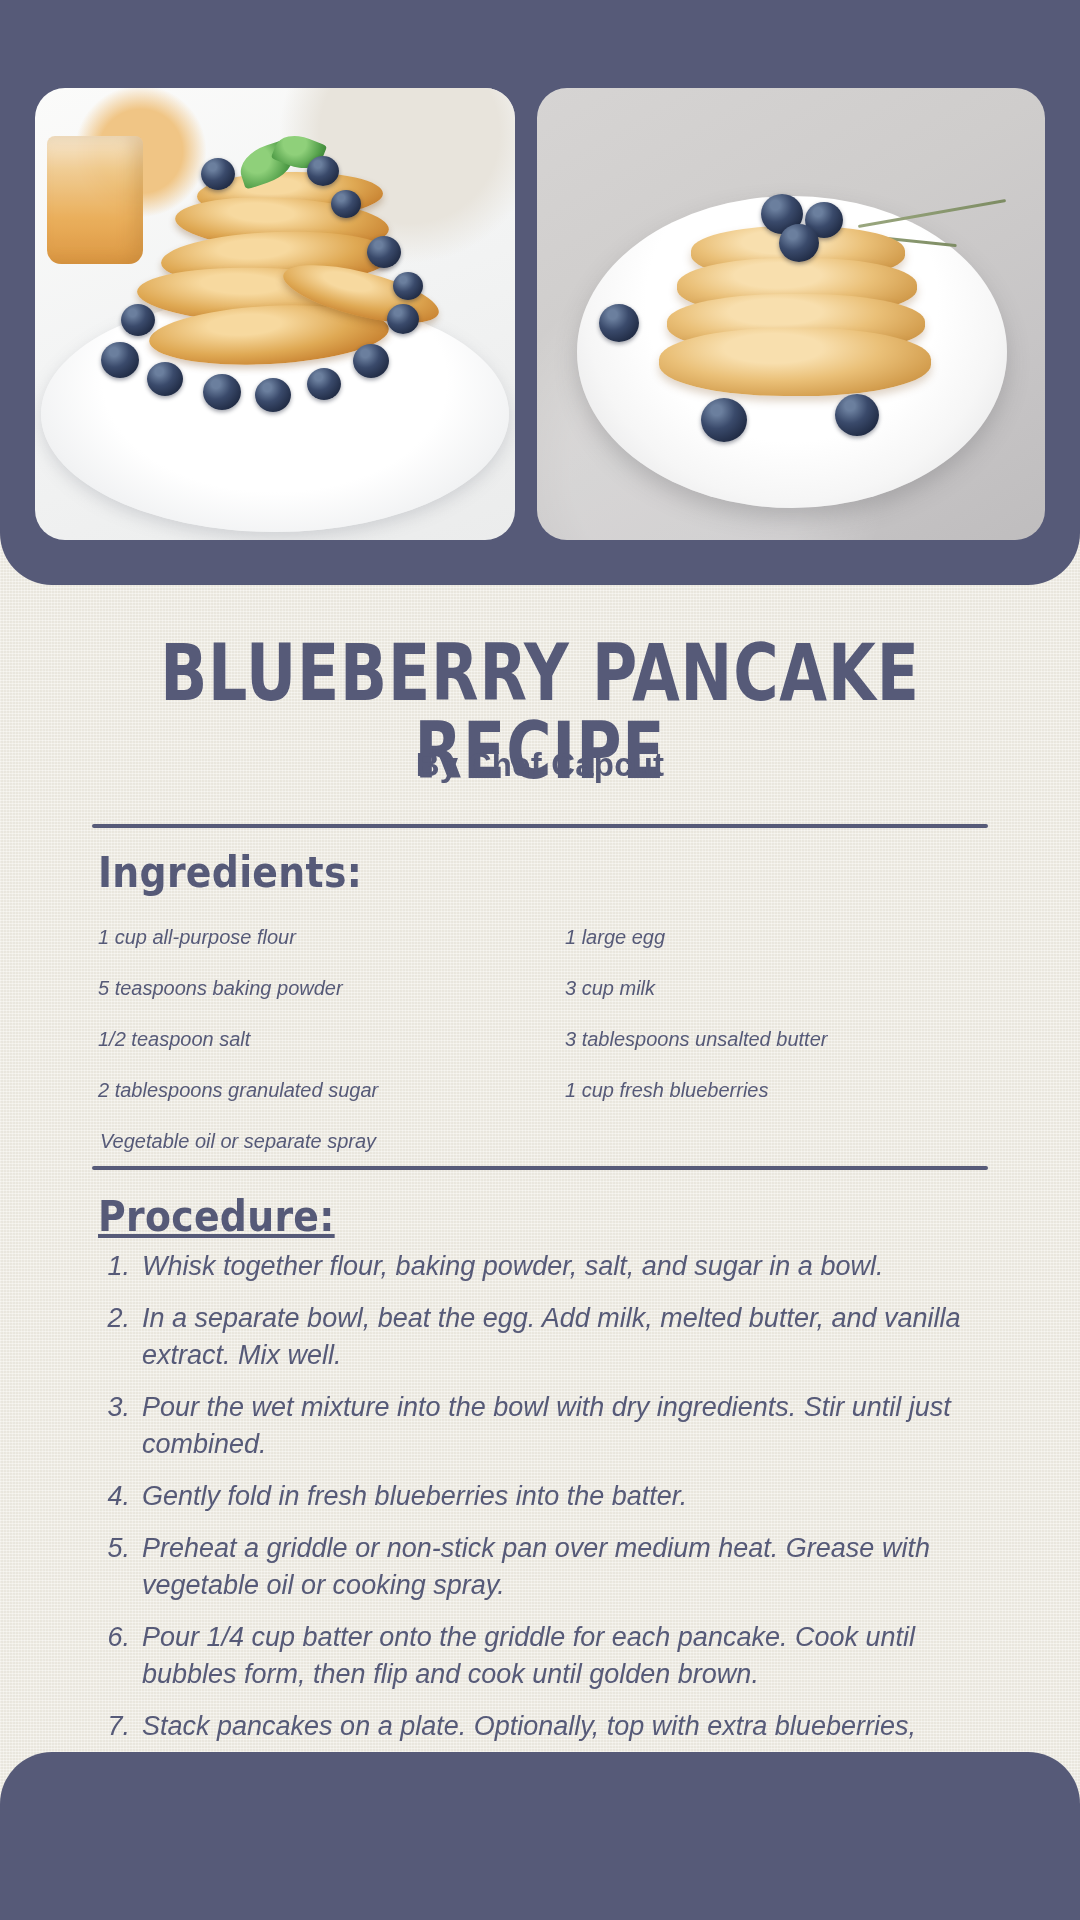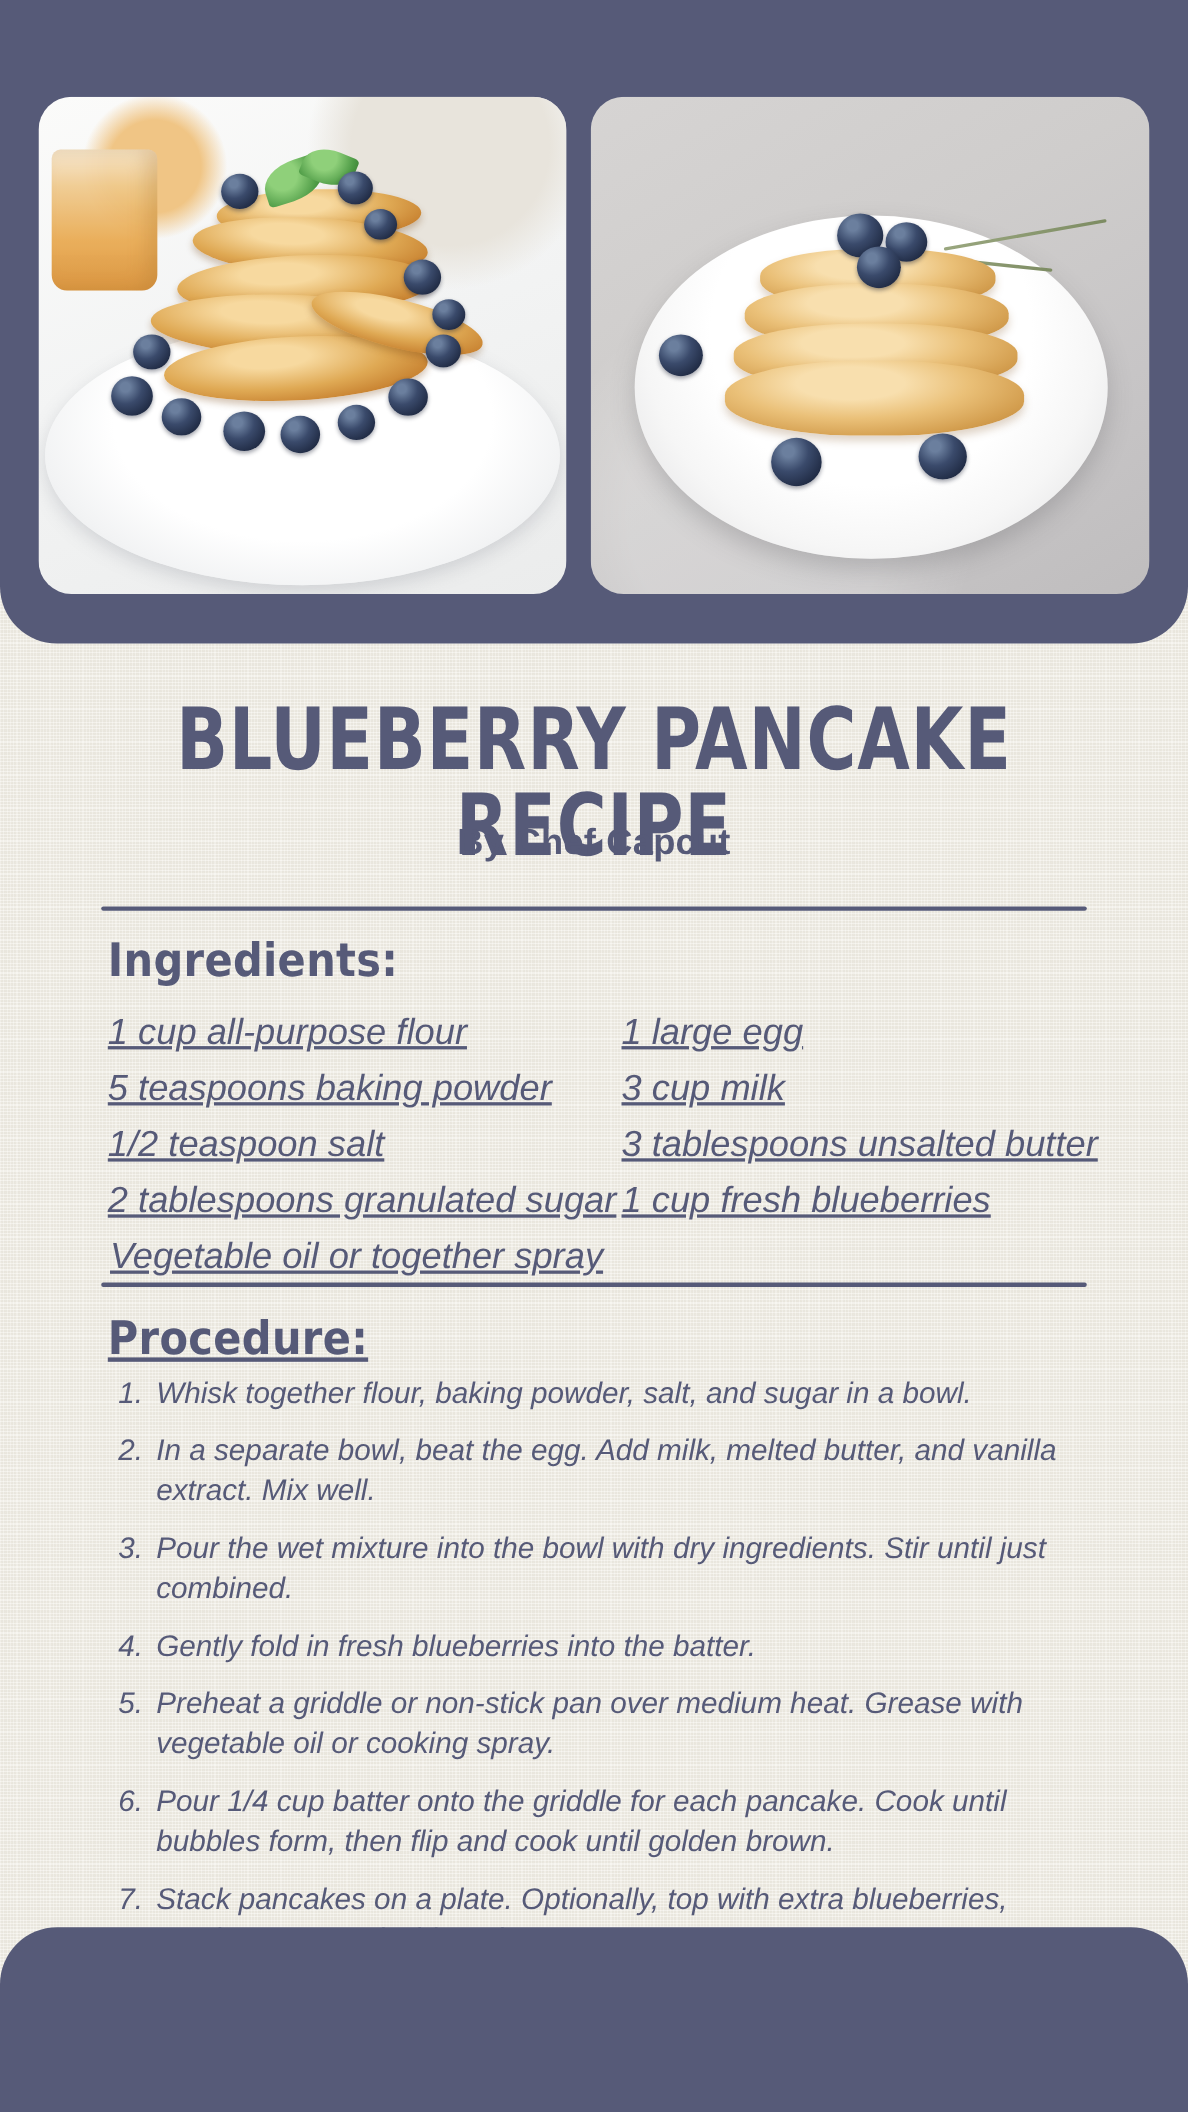--- a/index.html
+++ b/index.html
@@ -158,22 +158,22 @@
   .sec-head.proc { top:1192px;text-decoration:underline; }
 
   
   .ing-grid {
     position:absolute; left:98px; top:912px; width:890px;
     display:grid;
     grid-template-columns:465px 425px;
     row-gap:0;
   }
   .ing-item {
-    font-size:33px; font-style:italic; color:#565a78;
-    height:51px; line-height:51px; white-space:nowrap;text-decoration:underline;
+    font-size:20px; font-style:italic; color:#565a78;
+    height:51px; line-height:51px; white-space:nowrap;
   }
   .ing-item.r { padding-left:2px; }
 
   
   .steps { position:absolute; left:98px; top:1248px; width:900px; }
   .step { display:flex; margin-bottom:15px; }
   .step-num {
     width:44px; flex:0 0 44px; text-align:right;
     font-size:27px; font-style:italic; font-weight:400; color:#565a78;
     padding-right:12px; line-height:37px;
@@ -265,21 +265,21 @@
 
   <div class="ing-grid">
     <div class="ing-item l">1 cup all-purpose flour</div>
     <div class="ing-item r">1 large egg</div>
     <div class="ing-item l">5 teaspoons baking powder</div>
     <div class="ing-item r">3 cup milk</div>
     <div class="ing-item l">1/2 teaspoon salt</div>
     <div class="ing-item r">3 tablespoons unsalted butter</div>
     <div class="ing-item l">2 tablespoons granulated sugar</div>
     <div class="ing-item r">1 cup fresh blueberries</div>
-    <div class="ing-item r">Vegetable oil or together spray</div>
+    <div class="ing-item r">Vegetable oil or separate spray</div>
   </div>
 
   <div class="rule r2"></div>
   <div class="sec-head proc">Procedure:</div>
 
   <div class="steps">
     <div class="step">
       <div class="step-num">1.</div>
       <div class="step-txt">Whisk together flour, baking powder, salt, and sugar in a bowl.</div>
     </div>

